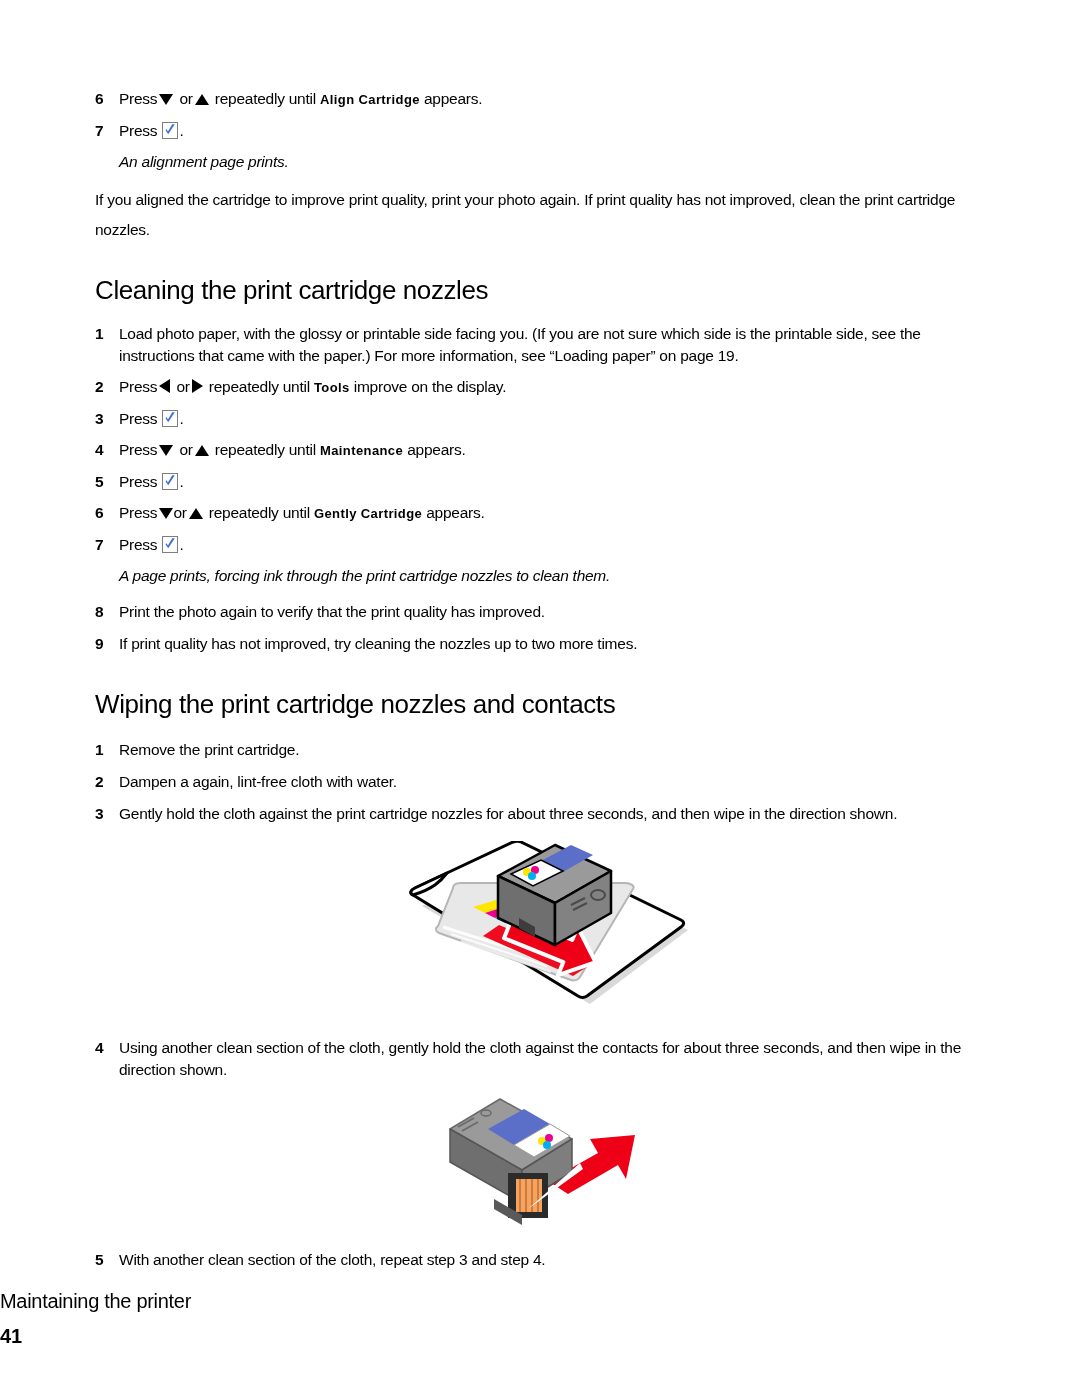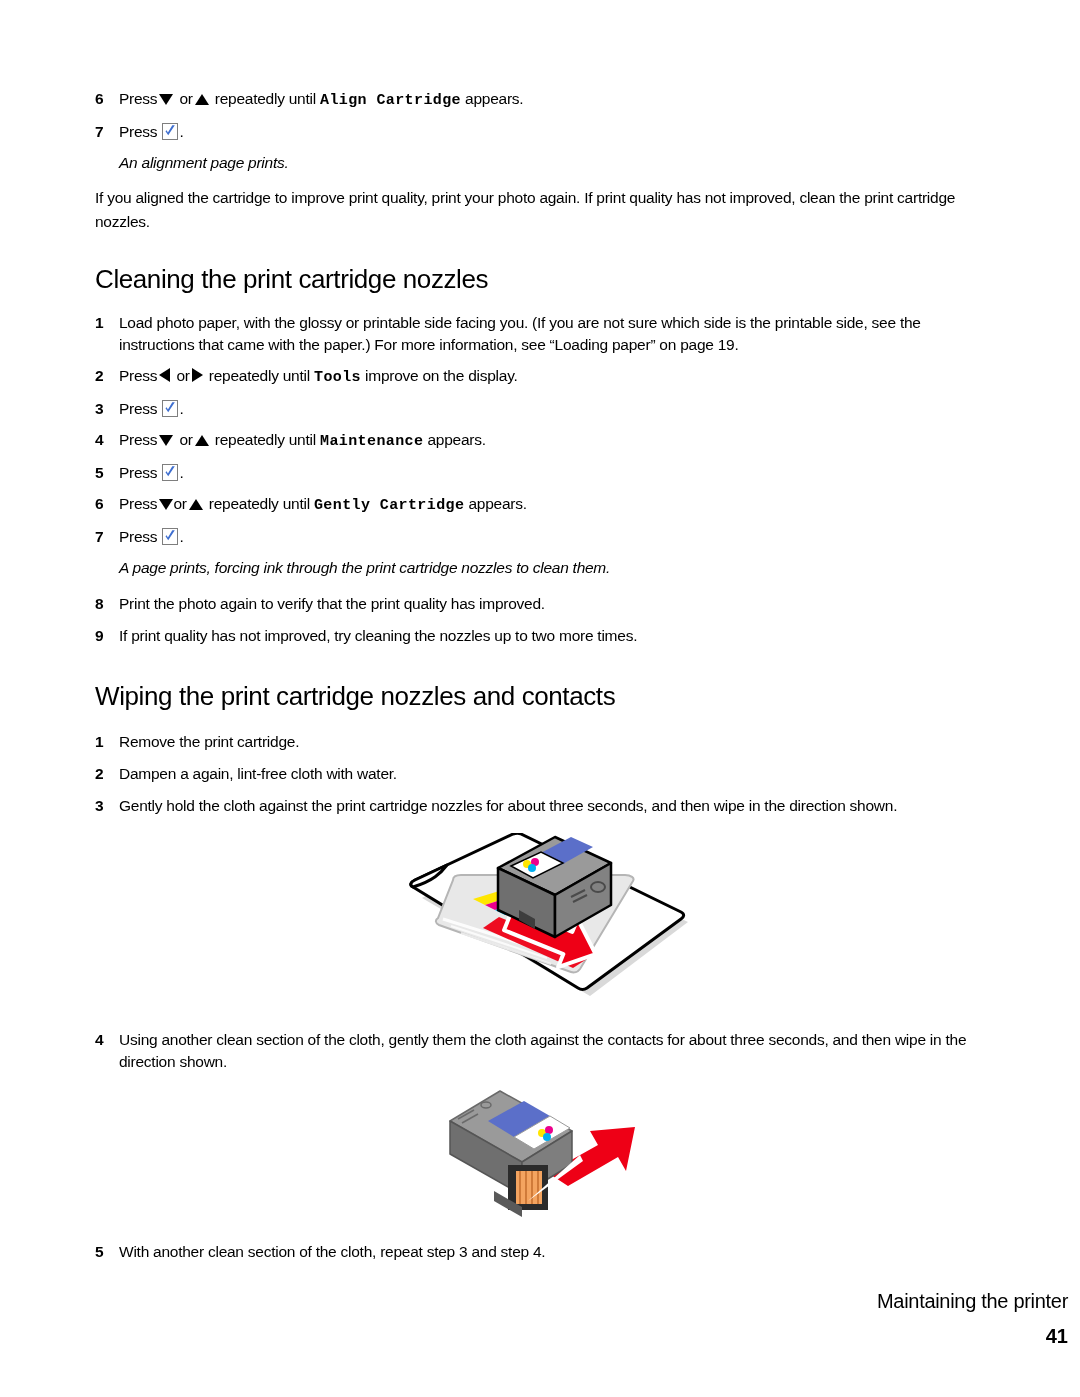--- a/index.html
+++ b/index.html
@@ -55,39 +55,39 @@
     line-height: 22px;
     letter-spacing: -0.25px;
   }
   .indent {
     margin-left: 24px;
     font-style: italic;
   }
   .para {
     margin: 14px 0 0 0;
     font-size: 15.5px;
-    line-height: 24px;
+    line-height: 30px;
     letter-spacing: -0.25px;
   }
 
   
   h2.section {
     font-size: 26px;
     font-weight: normal;
     letter-spacing: -0.4px;
     margin: 0;
     padding: 0;
     line-height: 30px;
   }
 
   
   .mono {
-    font-family: Liberation Mono, monospace;
+    font-family: Liberation Sans, sans-serif;
     font-weight: bold;
-    font-size: 15px;
+    font-size: 13px;
     letter-spacing: 0.4px;
   }
 
   
   .tri {
     display: inline-block;
     vertical-align: -1px;
     width: 0;
     height: 0;
     margin: 0 2px;
@@ -133,21 +133,21 @@
     text-align: center;
   }
   .fig1 { margin-top: 16px; }
   .fig2 { margin-top: 10px; }
 
   
   .footer {
     position: absolute;
     left: 0;
     right: 12px;
-    text-align: right;
+    text-align: left;
   }
   .footer-title {
     font-size: 20px;
     letter-spacing: -0.3px;
   }
   .footer-page {
     font-size: 20px;
     font-weight: bold;
     margin-top: 12px;
   }
@@ -333,21 +333,21 @@
           <path d="M178 69 L192 62" stroke="#4a4a4a" stroke-width="2"></path>
           <ellipse cx="203" cy="54" rx="7" ry="5" fill="none" stroke="#4a4a4a" stroke-width="2"></ellipse>
 
           <path d="M124 77 L140 86 L140 96 L124 87 Z" fill="#3d3d3d"></path>
         </g>
       </svg>
     </div>
 
     <div class="step" style="margin-top:22px;">
       <div class="step-num">4</div>
-      <div class="step-body">Using another clean section of the cloth, gently them the cloth against the contacts for about three seconds, and then wipe in the direction shown.</div>
+      <div class="step-body">Using another clean section of the cloth, gently hold the cloth against the contacts for about three seconds, and then wipe in the direction shown.</div>
     </div>
 
     <div class="figure fig2">
       <svg width="230" height="140" viewBox="0 0 230 140">
 
         <g>
           <path d="M118 90 L168 62 L160 48 L205 44 L196 88 L188 74 L138 103 Z" fill="#ee0016"></path>
         </g>
 
         <g>

